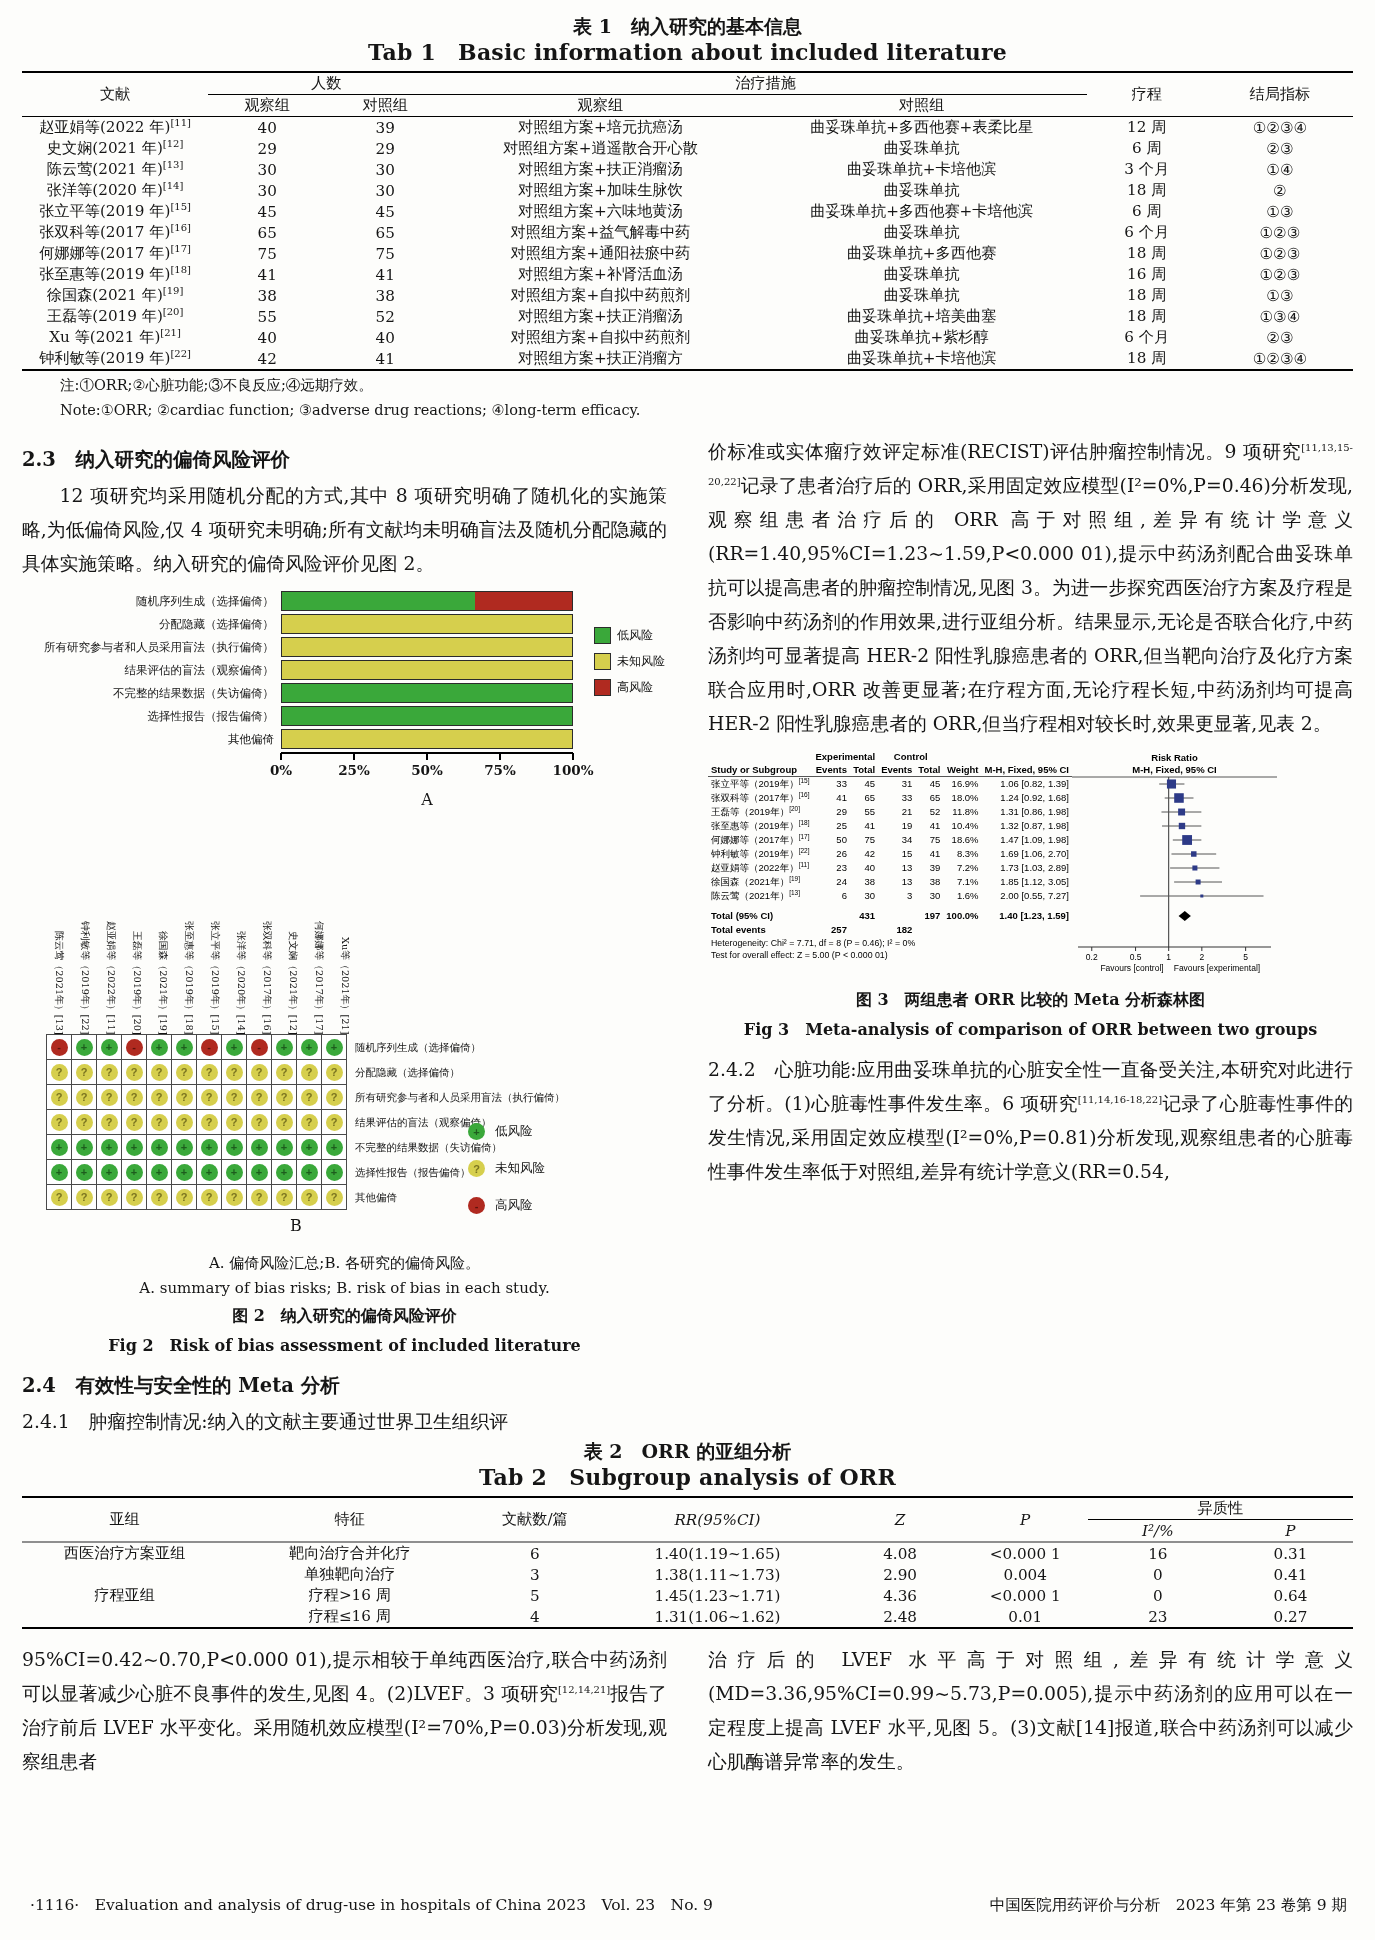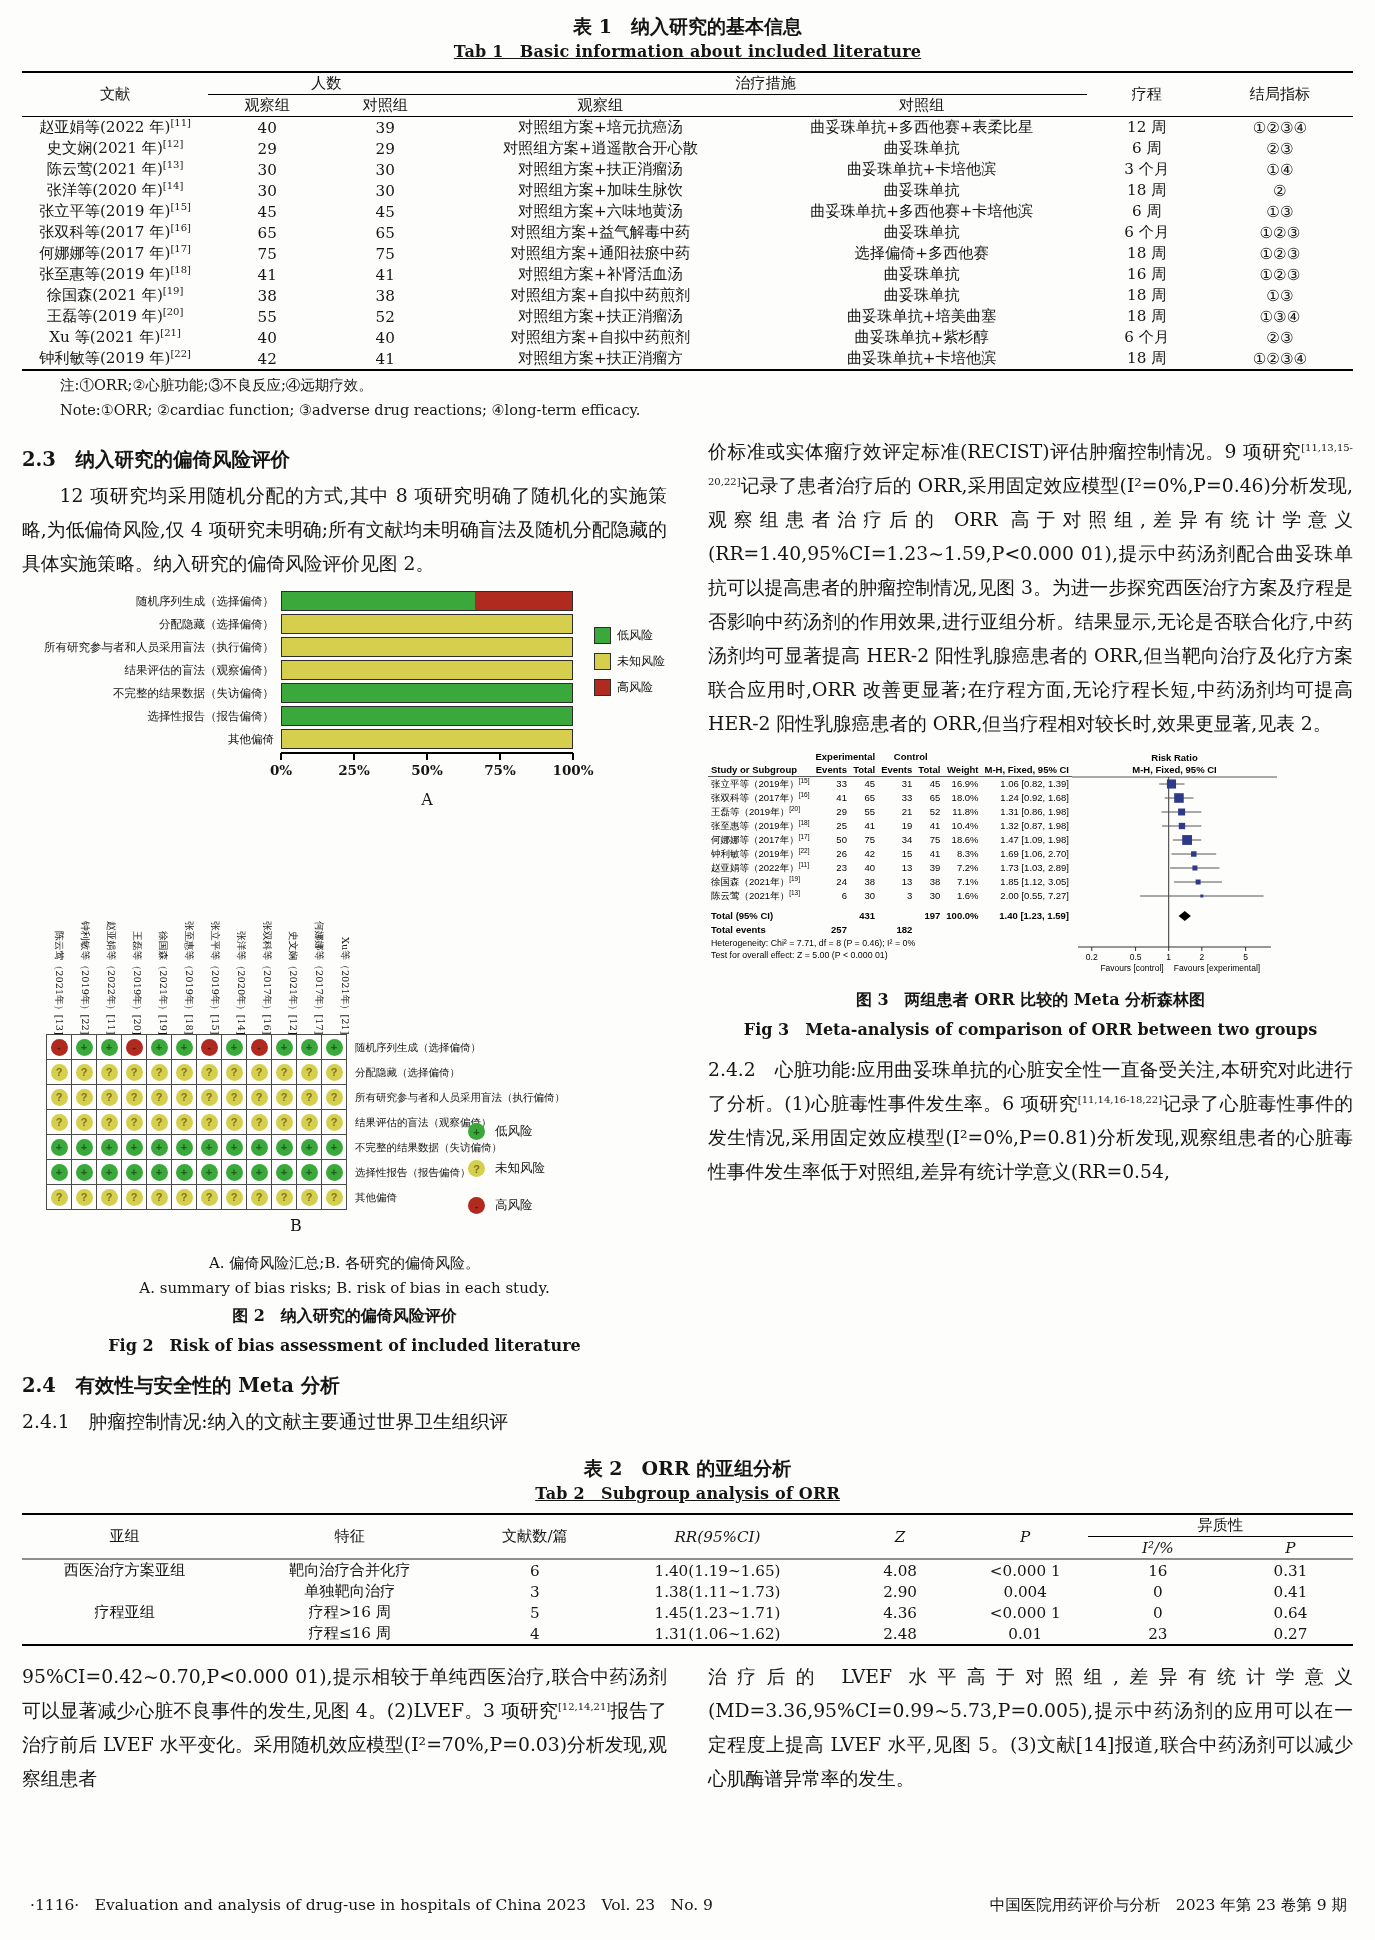--- a/index.html
+++ b/index.html
@@ -1,21 +1,21 @@
 <!DOCTYPE html>
 <html><head>
 <meta charset="utf-8">
 <style>
   html,body{margin:0;padding:0;background:#e8e8e8;}
   .page{width:1375px;height:1940px;background:#fdfdfb;box-sizing:border-box;
         padding:14px 22px 0 22px;position:relative;overflow:hidden;
         font-family:"DejaVu Serif",serif;color:#151515;}
   
   .tbl-title{font-weight:bold;text-align:center;font-size:19px;line-height:25px;}
-  .tbl-title.en{font-size:16px;line-height:26px;letter-spacing:.2px;text-decoration:underline;}
+  .tbl-title.en{font-size:22px;line-height:26px;letter-spacing:.2px;}
   .note{font-size:14.5px;line-height:22px;margin-left:38px;margin-top:3px;}
   .cap{ text-align:center;font-size:15px;line-height:25px;}
   .cap.bold{font-weight:bold;font-size:16px;line-height:30px;}
   
   table.paper{border-collapse:collapse;width:100%;table-layout:fixed;
               font-size:15.2px;margin-top:6px;}
   table.paper th,table.paper td{font-weight:normal;text-align:center;padding:0 3px;
               white-space:nowrap;overflow:hidden;}
   table.paper th{height:21px;}
   table.paper td{height:19.6px;}
@@ -172,21 +172,21 @@
             <td>对照组方案+益气解毒中药</td>
             <td>曲妥珠单抗</td>
             <td>6 个月</td>
             <td>①②③</td>
           </tr>
           <tr>
             <td class="l">何娜娜等(2017 年)<sup class="ref">[17]</sup></td>
             <td>75</td>
             <td>75</td>
             <td>对照组方案+通阳祛瘀中药</td>
-            <td>选择偏倚+多西他赛</td>
+            <td>曲妥珠单抗+多西他赛</td>
             <td>18 周</td>
             <td>①②③</td>
           </tr>
           <tr>
             <td class="l">张至惠等(2019 年)<sup class="ref">[18]</sup></td>
             <td>41</td>
             <td>41</td>
             <td>对照组方案+补肾活血汤</td>
             <td>曲妥珠单抗</td>
             <td>16 周</td>
@@ -830,21 +830,21 @@
             </svg></div>
       </figure>
 
       <div class="cap bold" style="margin-top:6px">图 3　两组患者 ORR 比较的 Meta 分析森林图</div>
       <div class="cap bold">Fig 3　Meta-analysis of comparison of ORR between two groups</div>
 
       <p class="body" style="margin-top:8px">2.4.2　心脏功能:应用曲妥珠单抗的心脏安全性一直备受关注,本研究对此进行了分析。(1)心脏毒性事件发生率。6 项研究<sup class="ref">[11,14,16-18,22]</sup>记录了心脏毒性事件的发生情况,采用固定效应模型(I²=0%,P=0.81)分析发现,观察组患者的心脏毒性事件发生率低于对照组,差异有统计学意义(RR=0.54,</p>
     </div>
   </div>
 
-  <section style="margin-top:17px">
+  <section style="margin-top:0">
     <div class="tbl-title">表 2　ORR 的亚组分析</div>
     <div class="tbl-title en">Tab 2　Subgroup analysis of ORR</div>
     <table class="paper t2">
       <colgroup>
         <col style="width:205px">
           <col style="width:245px">
           <col style="width:125px">
           <col style="width:240px">
         <col style="width:125px">
           <col style="width:125px">

